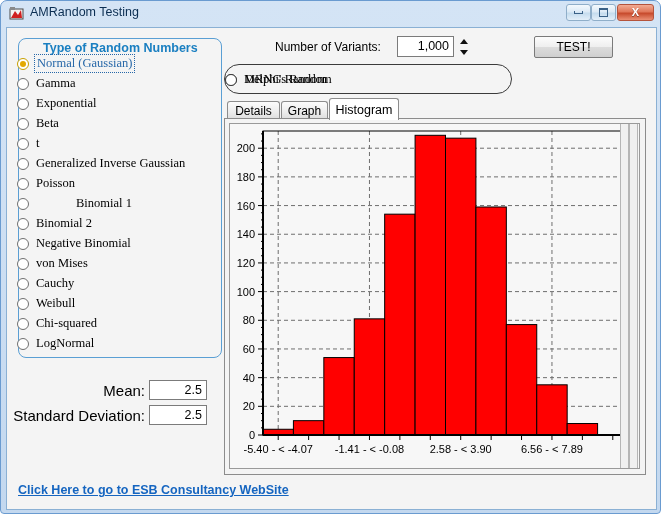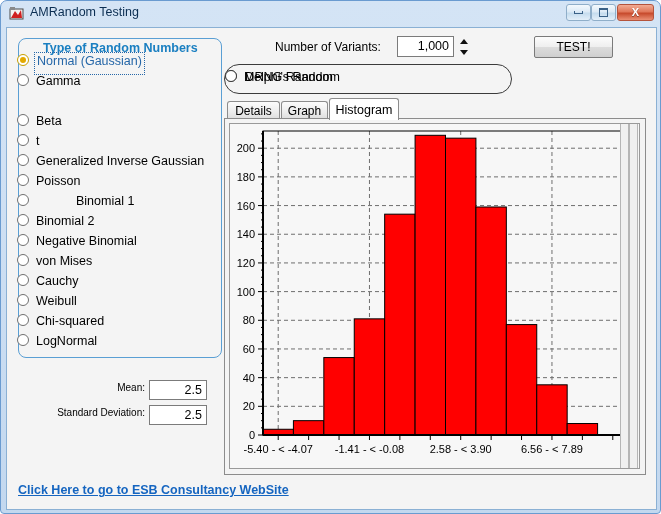--- a/index.html
+++ b/index.html
@@ -122,21 +122,23 @@
     font-weight: bold;
     font-size: 12.5px;
     white-space: nowrap;
   }
 
   .radio-row {
     position: absolute;
     left: 10px;
     height: 19px;
     display: flex;
+    align-items: center;
     cursor: default;
+    font-family: Liberation Serif, serif;
   }
   .radio-mark {
     width: 12px; height: 12px;
     box-sizing: border-box;
     border: 1px solid #707070;
     border-radius: 50%;
     background: #ffffff;
     flex: 0 0 auto;
     position: relative;
   }
@@ -166,21 +168,21 @@
   }
 
   
   .field-row {
     position: absolute;
     height: 20px;
   }
   .field-label {
     position: absolute;
     right: 0; top: 2px;
-    font-size: 10px;
+    font-size: 15px;
     color: #000000;
     white-space: nowrap;
     text-align: right;
   }
   .edit-box {
     position: absolute;
     box-sizing: border-box;
     border: 1px solid #7b7b7b;
     background: #ffffff;
     font-family: "Liberation Sans", sans-serif;
@@ -406,20 +408,24 @@
       <span id="group-types-caption">Type of Random Numbers</span>
     </div>
 
     <div class="radio-row selected" style="top:26px;">
       <span class="radio-mark"></span>
       <span class="radio-label">Normal (Gaussian)</span>
     </div>
     <div class="radio-row" style="top:46px;">
       <span class="radio-mark"></span>
       <span class="radio-label">Gamma</span>
+    </div>
+    <div class="radio-row" style="top:66px;">
+      <span class="radio-mark"></span>
+      <span class="radio-label">Exponential</span>
     </div>
     <div class="radio-row" style="top:86px;">
       <span class="radio-mark"></span>
       <span class="radio-label">Beta</span>
     </div>
     <div class="radio-row" style="top:106px;">
       <span class="radio-mark"></span>
       <span class="radio-label">t</span>
     </div>
     <div class="radio-row" style="top:126px;">

